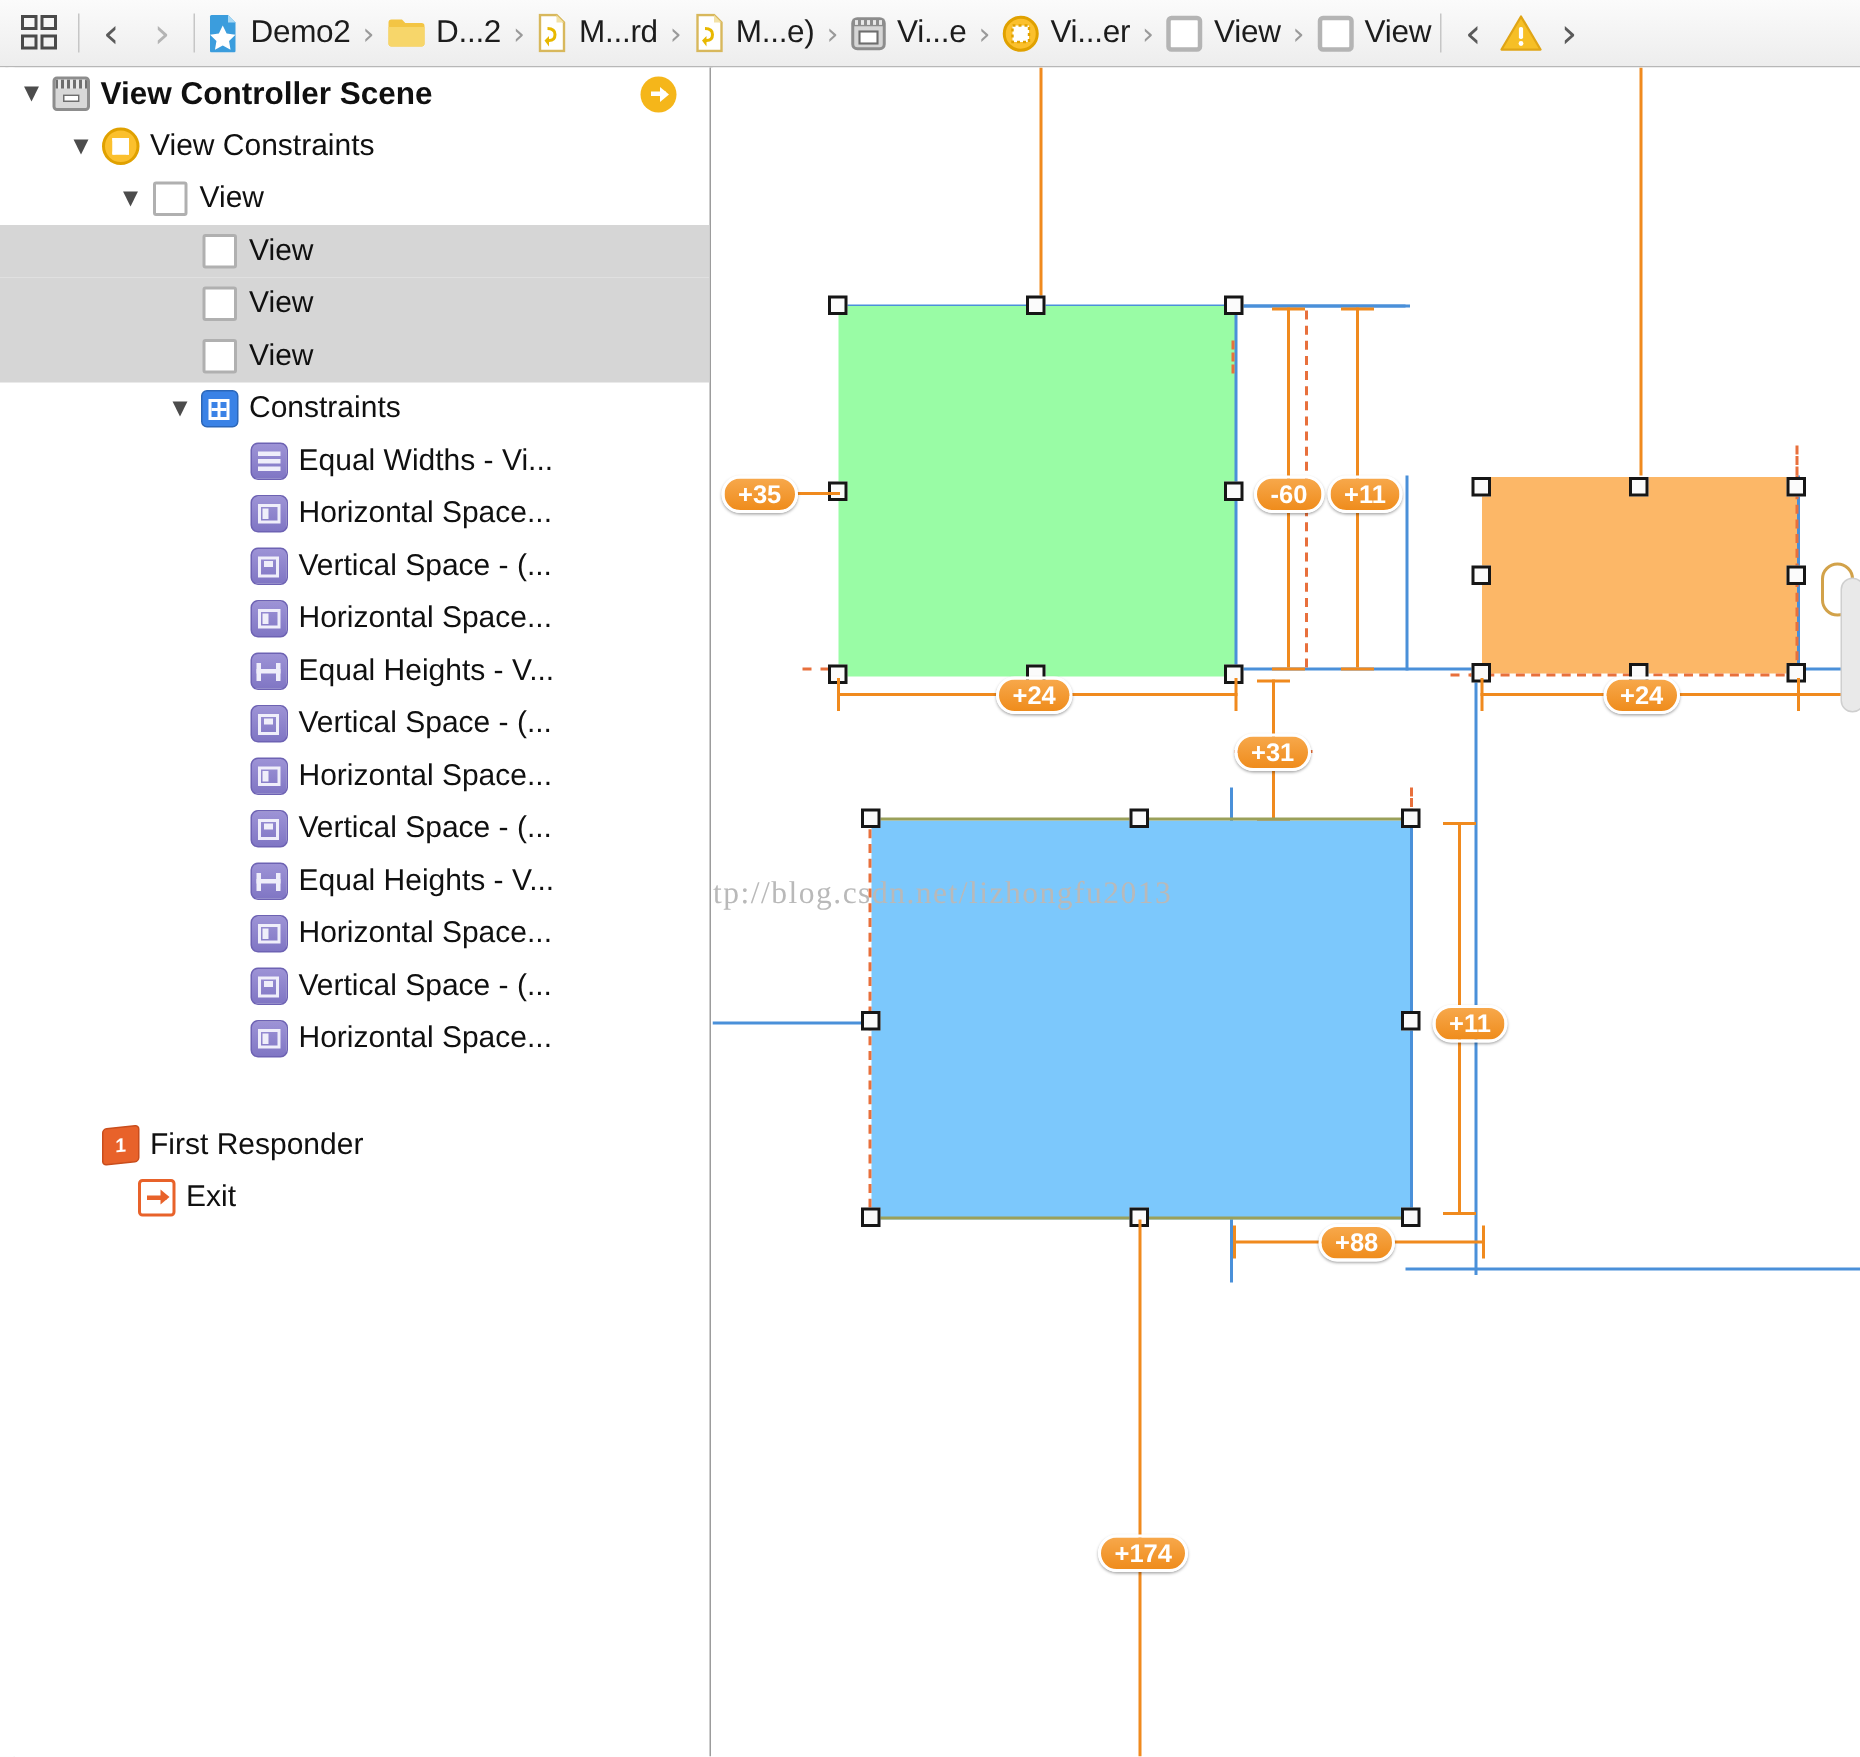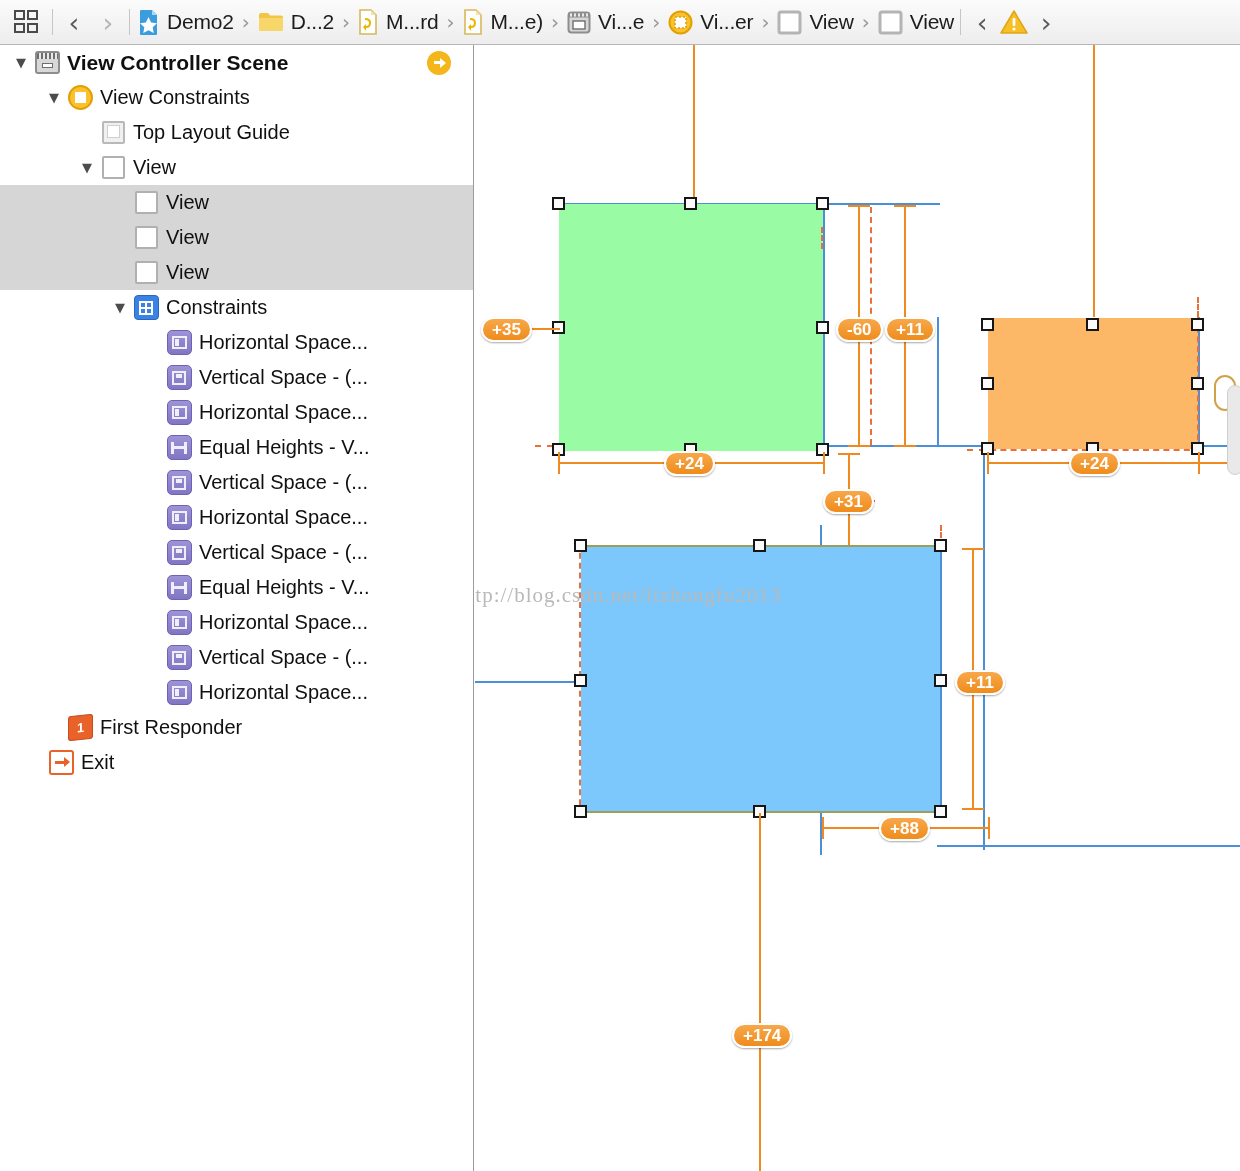--- a/index.html
+++ b/index.html
@@ -375,29 +375,20 @@
         <div class="row" style="padding-left: 43px;">
           <span class="twisty">▼</span>
           <span class="row-icon">
             <span class="ico-vc">
               <i></i>
             </span>
           </span>
           <span class="row-label">View Constraints</span>
         </div>
         <div class="row" style="padding-left: 76px;">
-          <span class="twisty empty">▼</span>
-          <span class="row-icon">
-            <span class="ico-guide top">
-              <i></i>
-            </span>
-          </span>
-          <span class="row-label">Top Layout Guide</span>
-        </div>
-        <div class="row" style="padding-left: 76px;">
           <span class="twisty">▼</span>
           <span class="row-icon">
             <span class="ico-view"></span>
           </span>
           <span class="row-label">View</span>
         </div>
         <div class="row sel" style="padding-left: 109px;">
           <span class="twisty empty">▼</span>
           <span class="row-icon">
             <span class="ico-view"></span>
@@ -423,20 +414,29 @@
           <span class="row-icon">
             <span class="ico-constraints">
               <i></i>
             </span>
           </span>
           <span class="row-label">Constraints</span>
         </div>
         <div class="row" style="padding-left: 142px;">
           <span class="twisty empty">▼</span>
           <span class="row-icon">
+            <span class="ico-cn cn-w">
+              <i></i>
+            </span>
+          </span>
+          <span class="row-label">Equal Widths - Vi...</span>
+        </div>
+        <div class="row" style="padding-left: 142px;">
+          <span class="twisty empty">▼</span>
+          <span class="row-icon">
             <span class="ico-cn cn-hs">
               <i></i>
             </span>
           </span>
           <span class="row-label">Horizontal Space...</span>
         </div>
         <div class="row" style="padding-left: 142px;">
           <span class="twisty empty">▼</span>
           <span class="row-icon">
             <span class="ico-cn cn-vs">
@@ -519,28 +519,28 @@
         </div>
         <div class="row" style="padding-left: 142px;">
           <span class="twisty empty">▼</span>
           <span class="row-icon">
             <span class="ico-cn cn-hs">
               <i></i>
             </span>
           </span>
           <span class="row-label">Horizontal Space...</span>
         </div>
-        <div class="row" style="padding-left: 43px;">
+        <div class="row" style="padding-left: 43px; margin-top: 36px;">
           <span class="twisty empty">▼</span>
           <span class="row-icon">
             <span class="ico-fr"></span>
           </span>
           <span class="row-label">First Responder</span>
         </div>
-        <div class="row" style="padding-left: 24px;">
+        <div class="row" style="padding-left: 67px;">
           <span class="twisty empty">▼</span>
           <span class="row-icon">
             <span class="ico-exit">
               <i></i>
             </span>
           </span>
           <span class="row-label">Exit</span>
         </div>
       </div>
   </div>

